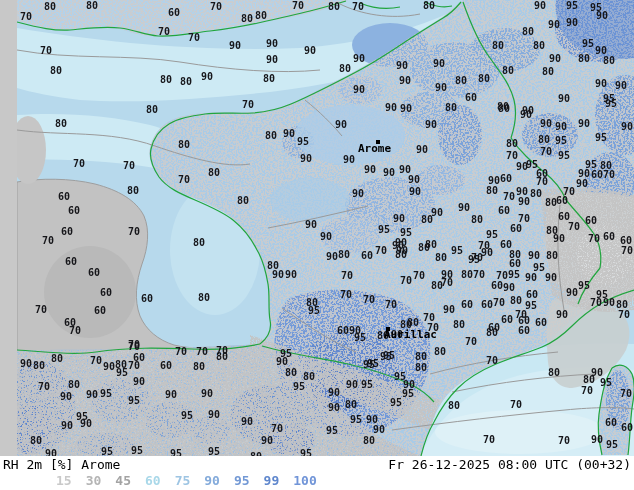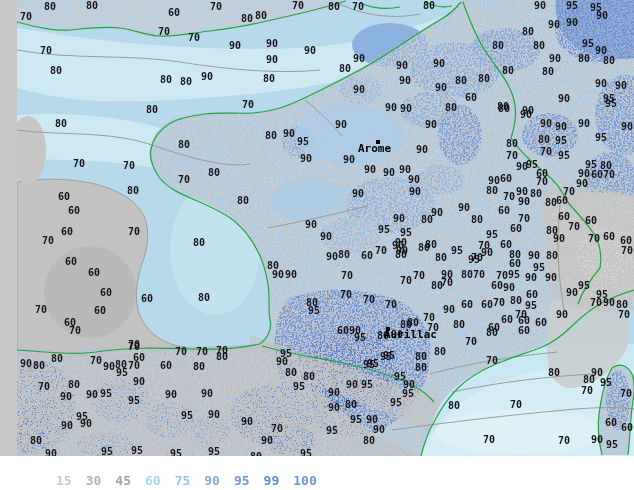--- a/index.html
+++ b/index.html
@@ -464,18 +464,20 @@
         </div>
         <div class="city" style="left: 386px; top: 327px;">
           <span class="dot"></span>
           <span class="cname" style="left: -2px; top: 3px;">Aurillac</span>
         </div>
       </div>
   </div>
 
   <div class="footer">
     <div class="frow frow1">
+      <div class="fleft"><span>RH 2m [%]</span> <span>Arome</span></div>
+      <div class="fright">Fr 26-12-2025 08:00 UTC (00+32)</div>
     </div>
     <div class="frow frow2">
       <div id="legend"><span class="legend-num" style="color: rgb(201, 201, 201);">15</span><span class="legend-num" style="color: rgb(181, 181, 181);">30</span><span class="legend-num" style="color: rgb(163, 163, 163);">45</span><span class="legend-num" style="color: rgb(169, 216, 233);">60</span><span class="legend-num" style="color: rgb(158, 197, 227);">75</span><span class="legend-num" style="color: rgb(132, 171, 219);">90</span><span class="legend-num" style="color: rgb(115, 153, 213);">95</span><span class="legend-num" style="color: rgb(95, 135, 205);">99</span><span class="legend-num" style="color: rgb(113, 149, 216);">100</span></div>
     </div>
   </div>
 </div>
 
 </body></html>

